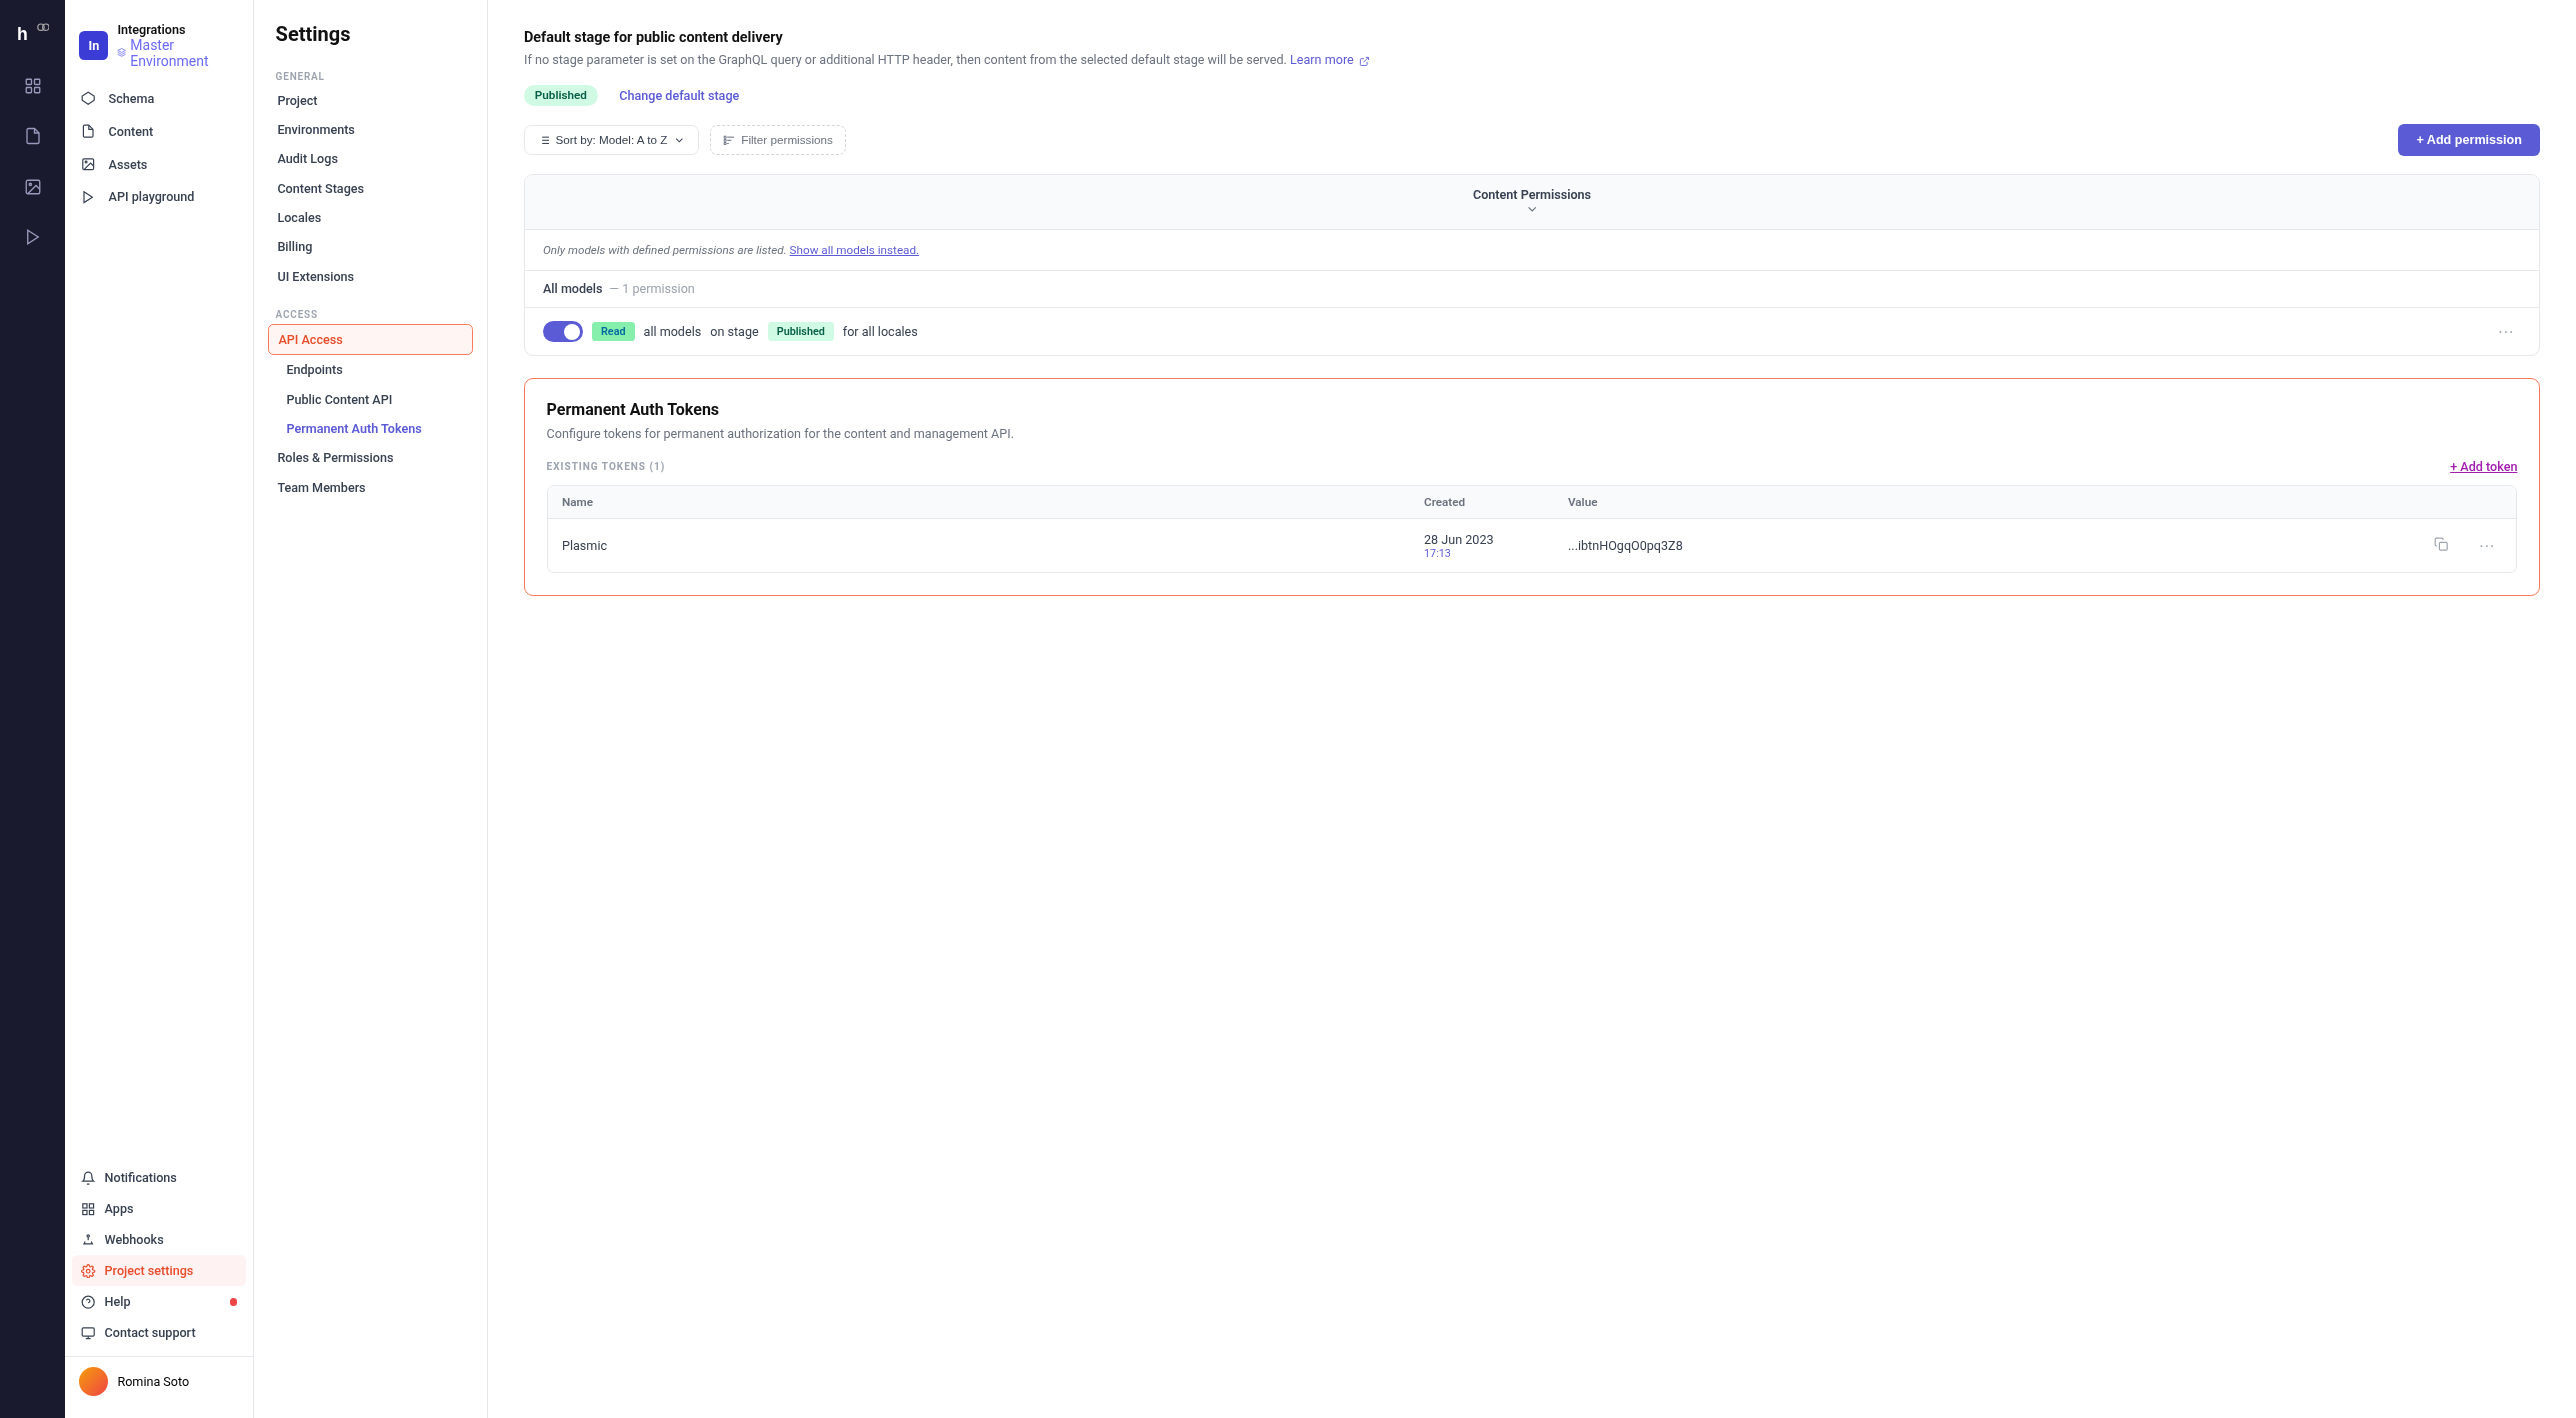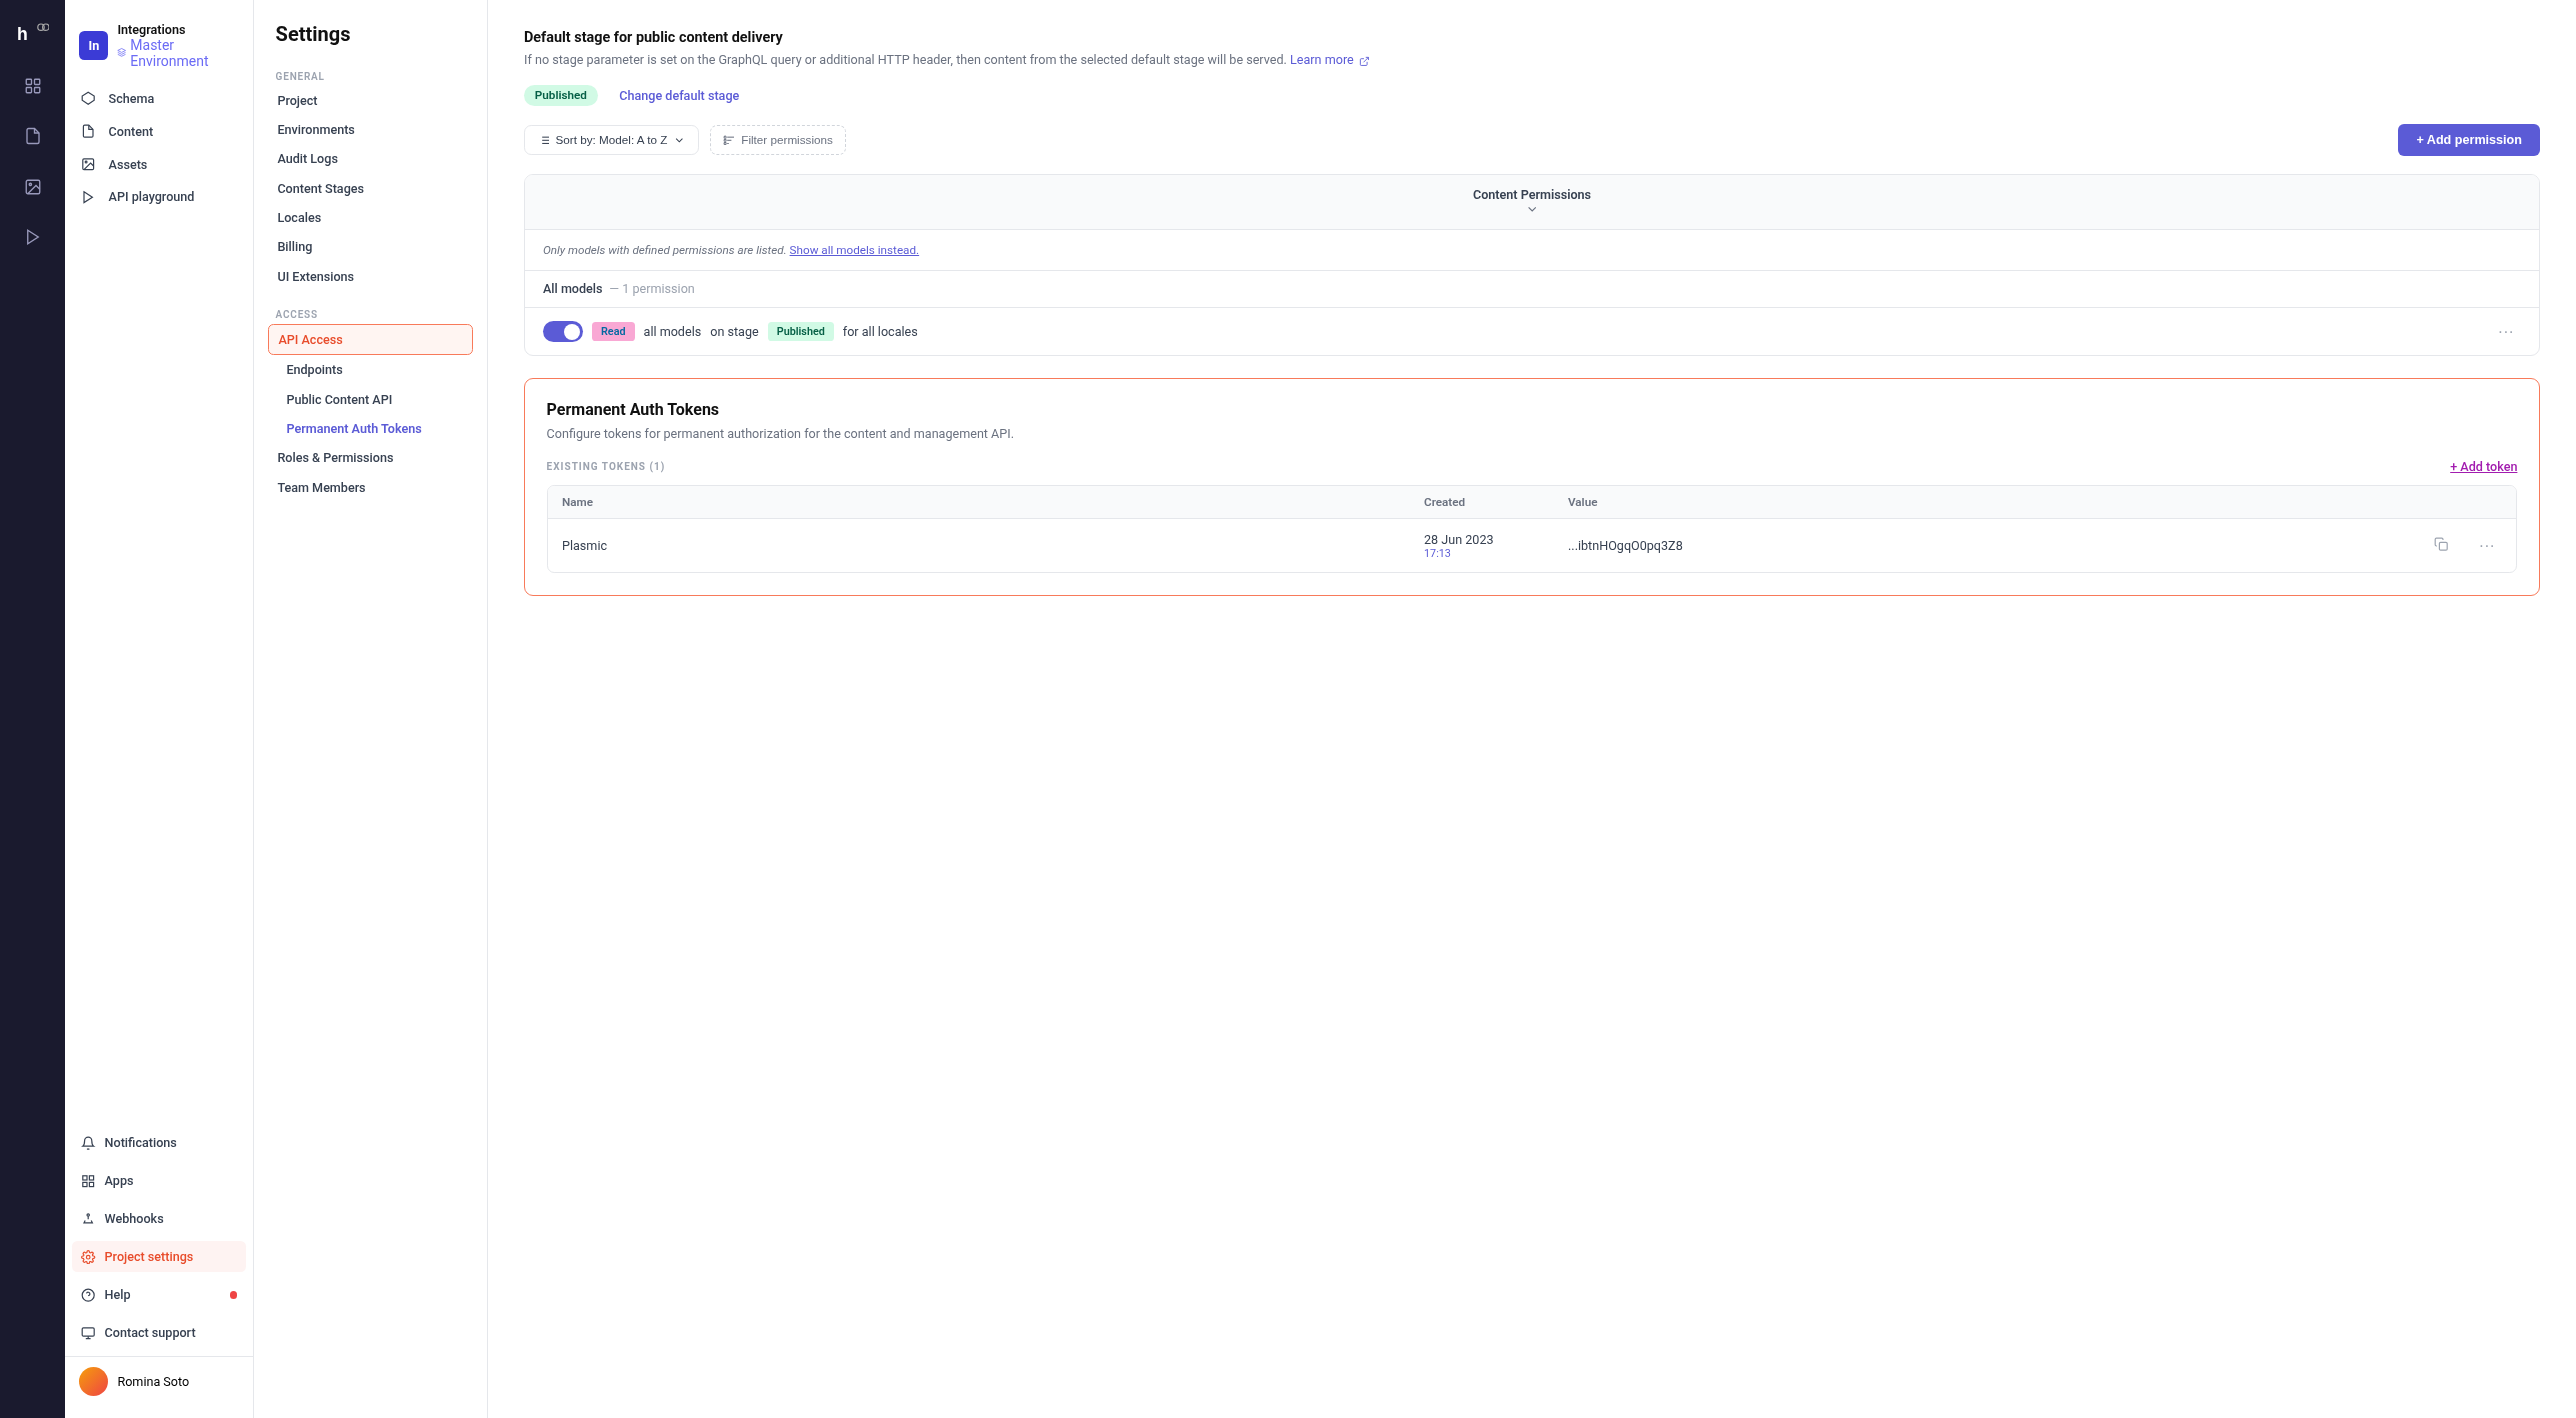--- a/index.html
+++ b/index.html
@@ -72,21 +72,21 @@
       padding: 8px 9px;
       border-radius: 5.4px;
       cursor: pointer;
       color: #374151;
       font-size: 12.6px;
       font-weight: 500;
       transition: background 0.15s;
     }
     .sidebar-nav-item svg { flex-shrink: 0; }
 
-    .sidebar-bottom { padding: 7.2px 7.2px 0; display: flex; flex-direction: column; gap: 7px; }
+    .sidebar-bottom { padding: 7.2px 7.2px 0; display: flex; flex-direction: column; gap: 0; }
     .sidebar-bottom-item {
       display: flex; align-items: center; gap: 9px;
       padding: 8px 9px;
       border-radius: 5.4px;
       cursor: pointer;
       color: #374151;
       font-size: 12.6px;
       font-weight: 500;
     }
     .sidebar-bottom-item.active { background: #fef3f2; color: #e84c2b; }
@@ -253,21 +253,21 @@
       position: absolute;
       width: 16px; height: 16px;
       background: #fff;
       border-radius: 50%;
       top: 2.7px; right: 2.7px;
       transition: left 0.2s;
     }
     .permission-label {
       display: inline-flex; align-items: center;
       padding: 2.7px 9px;
-      background: #f9a8d4;
+      background: #86efac;
       color: #0369a1;
       border-radius: 3.6px;
       font-size: 10.8px;
       font-weight: 600;
     }
     .permission-text { color: #374151; font-size: 12.6px; }
     .published-badge-sm {
       display: inline-flex; align-items: center;
       padding: 2.7px 9px;
       background: #d1fae5;

